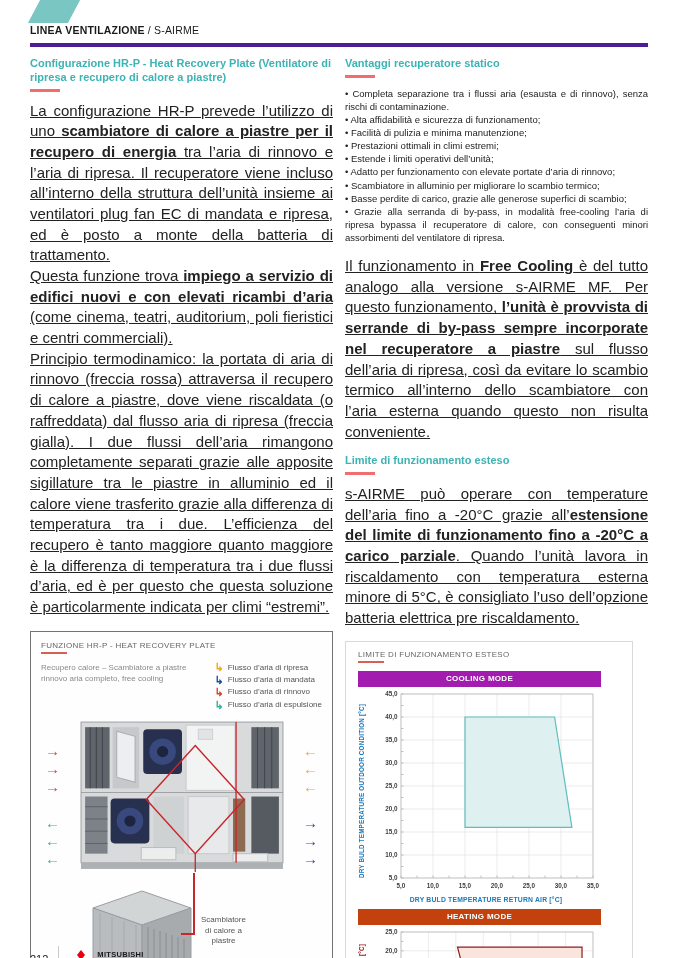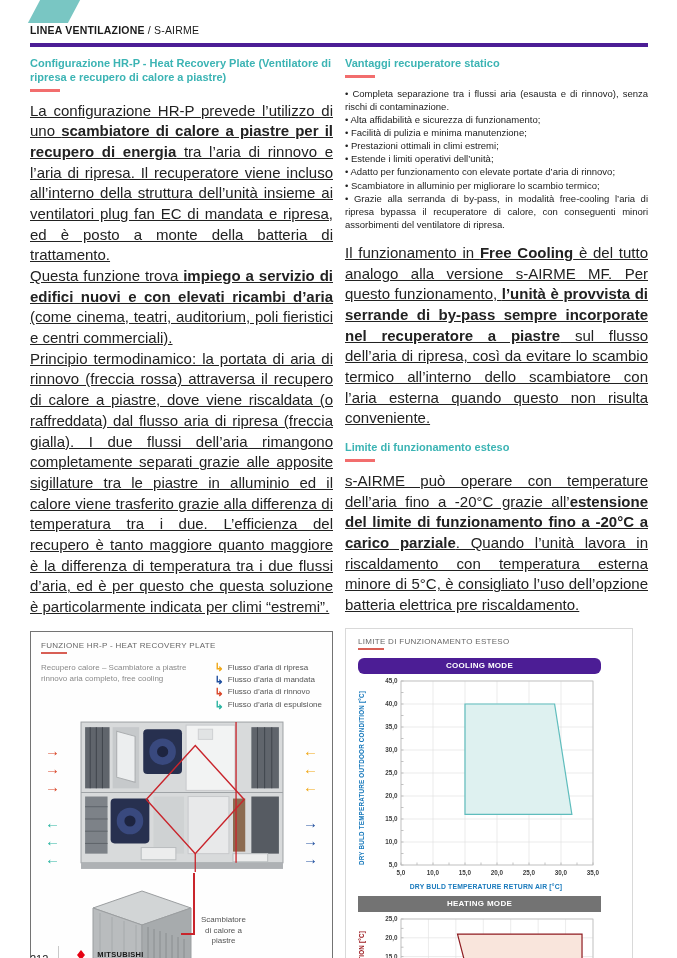--- a/index.html
+++ b/index.html
@@ -200,37 +200,38 @@
     <div class="mini-rule"></div>
 
     <ul class="bullets" id="vantaggi-list">
         <li>Completa separazione tra i flussi aria (esausta e di rinnovo), senza rischi di contaminazione.</li>
         <li>Alta affidabilità e sicurezza di funzionamento;</li>
         <li>Facilità di pulizia e minima manutenzione;</li>
         <li>Prestazioni ottimali in climi estremi;</li>
         <li>Estende i limiti operativi dell’unità;</li>
         <li>Adatto per funzionamento con elevate portate d’aria di rinnovo;</li>
         <li>Scambiatore in alluminio per migliorare lo scambio termico;</li>
+        <li>Basse perdite di carico, grazie alle generose superfici di scambio;</li>
         <li>Grazie alla serranda di by-pass, in modalità free-cooling l’aria di ripresa bypassa il recuperatore di calore, con conseguenti minori assorbimenti del ventilatore di ripresa.</li>
       </ul>
 
     <div class="gap-m"></div>
     <p class="body-p"><span>Il funzionamento in </span><b>Free Cooling</b><span> è del tutto analogo alla versione s-AIRME MF. Per questo funzionamento, </span><b>l’unità è provvista di serrande di by-pass sempre incorporate nel recuperatore a piastre</b><span> sul flusso dell’aria di ripresa, così da evitare lo scambio termico all’interno dello scambiatore con l’aria esterna quando questo non risulta conveniente.</span></p>
 
     <div class="gap-m"></div>
     <h2 class="sec">Limite di funzionamento esteso</h2>
     <div class="mini-rule"></div>
     <p class="body-p"><span>s-AIRME può operare con temperature dell’aria fino a -20°C grazie all’</span><b>estensione del limite di funzionamento fino a -20°C a carico parziale</b><span>. Quando l’unità lavora in riscaldamento con temperatura esterna minore di 5°C, è consigliato l’uso dell’opzione batteria elettrica pre riscaldamento.</span></p>
 
     <div class="chart-box">
       <div class="chart-box-label">LIMITE DI FUNZIONAMENTO ESTESO</div>
       <div class="tiny-rule"></div>
 
       <div class="mode-chart">
-        <div class="mode-header" id="mhdr-0" style="background: #4c1d95; border-radius: 6px;">COOLING MODE</div>
+        <div class="mode-header" id="mhdr-0" style="background: #a21caf;">COOLING MODE</div>
         <div class="mode-body">
           <div class="mode-ylab" id="ylab-0" style="color: rgb(24, 121, 188);">DRY BULD TEMPERATURE OUTDOOR CONDITION [°C]</div>
           <svg id="plot-0" width="230" height="208">
               <line x1="30" y1="191" x2="30" y2="7" stroke="#e3e3e3" stroke-width="0.7"></line>
               <line x1="62" y1="191" x2="62" y2="7" stroke="#e3e3e3" stroke-width="0.7"></line>
               <line x1="94" y1="191" x2="94" y2="7" stroke="#e3e3e3" stroke-width="0.7"></line>
               <line x1="126" y1="191" x2="126" y2="7" stroke="#e3e3e3" stroke-width="0.7"></line>
               <line x1="158" y1="191" x2="158" y2="7" stroke="#e3e3e3" stroke-width="0.7"></line>
               <line x1="190" y1="191" x2="190" y2="7" stroke="#e3e3e3" stroke-width="0.7"></line>
               <line x1="222" y1="191" x2="222" y2="7" stroke="#e3e3e3" stroke-width="0.7"></line>
@@ -290,21 +291,21 @@
               <text x="26.5" y="78.2" text-anchor="end" font-size="6.3" font-weight="bold" fill="#3d3d3d">30,0</text>
               <text x="26.5" y="55.2" text-anchor="end" font-size="6.3" font-weight="bold" fill="#3d3d3d">35,0</text>
               <text x="26.5" y="32.2" text-anchor="end" font-size="6.3" font-weight="bold" fill="#3d3d3d">40,0</text>
               <text x="26.5" y="9.2" text-anchor="end" font-size="6.3" font-weight="bold" fill="#3d3d3d">45,0</text>
             </svg>
         </div>
         <div class="mode-xlab" id="xlab-0" style="color: rgb(24, 121, 188);">DRY BULD TEMPERATURE RETURN AIR [°C]</div>
       </div>
 
       <div class="mode-chart">
-        <div class="mode-header" id="mhdr-1" style="background: #737373;">HEATING MODE</div>
+        <div class="mode-header" id="mhdr-1" style="background: #c2410c;">HEATING MODE</div>
         <div class="mode-body">
           <div class="mode-ylab" id="ylab-1" style="color: rgb(156, 27, 32);">DRY BULD TEMPERATURE OUTDOOR CONDITION [°C]</div>
           <svg id="plot-1" width="230" height="212">
               <line x1="30" y1="195" x2="30" y2="7" stroke="#e3e3e3" stroke-width="0.7"></line>
               <line x1="57.42857142857143" y1="195" x2="57.42857142857143" y2="7" stroke="#e3e3e3" stroke-width="0.7"></line>
               <line x1="84.85714285714286" y1="195" x2="84.85714285714286" y2="7" stroke="#e3e3e3" stroke-width="0.7"></line>
               <line x1="112.28571428571428" y1="195" x2="112.28571428571428" y2="7" stroke="#e3e3e3" stroke-width="0.7"></line>
               <line x1="139.71428571428572" y1="195" x2="139.71428571428572" y2="7" stroke="#e3e3e3" stroke-width="0.7"></line>
               <line x1="167.14285714285714" y1="195" x2="167.14285714285714" y2="7" stroke="#e3e3e3" stroke-width="0.7"></line>
               <line x1="194.57142857142856" y1="195" x2="194.57142857142856" y2="7" stroke="#e3e3e3" stroke-width="0.7"></line>

